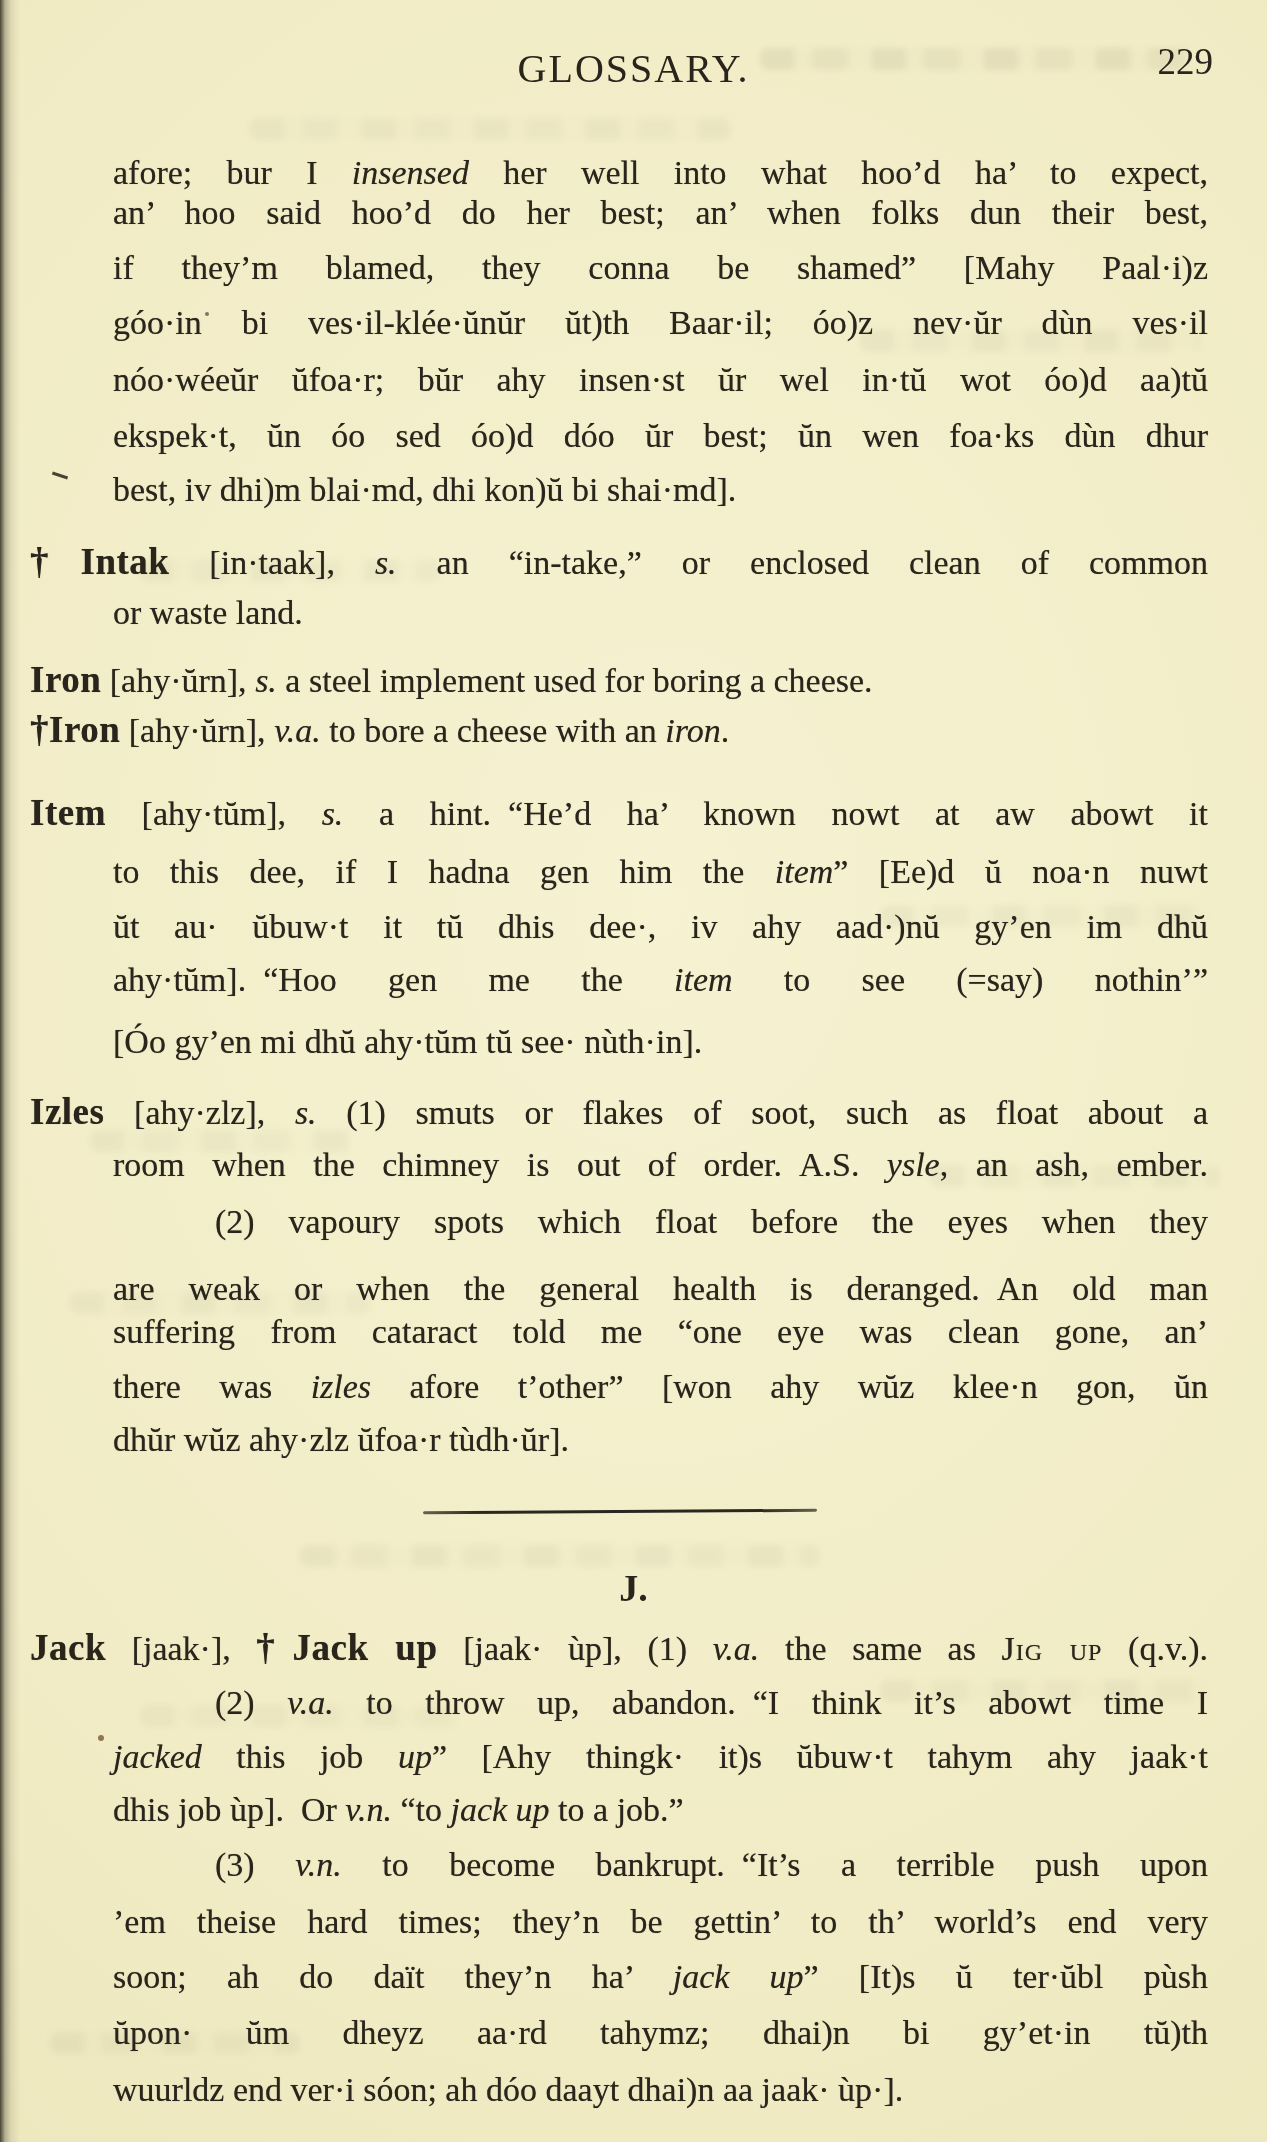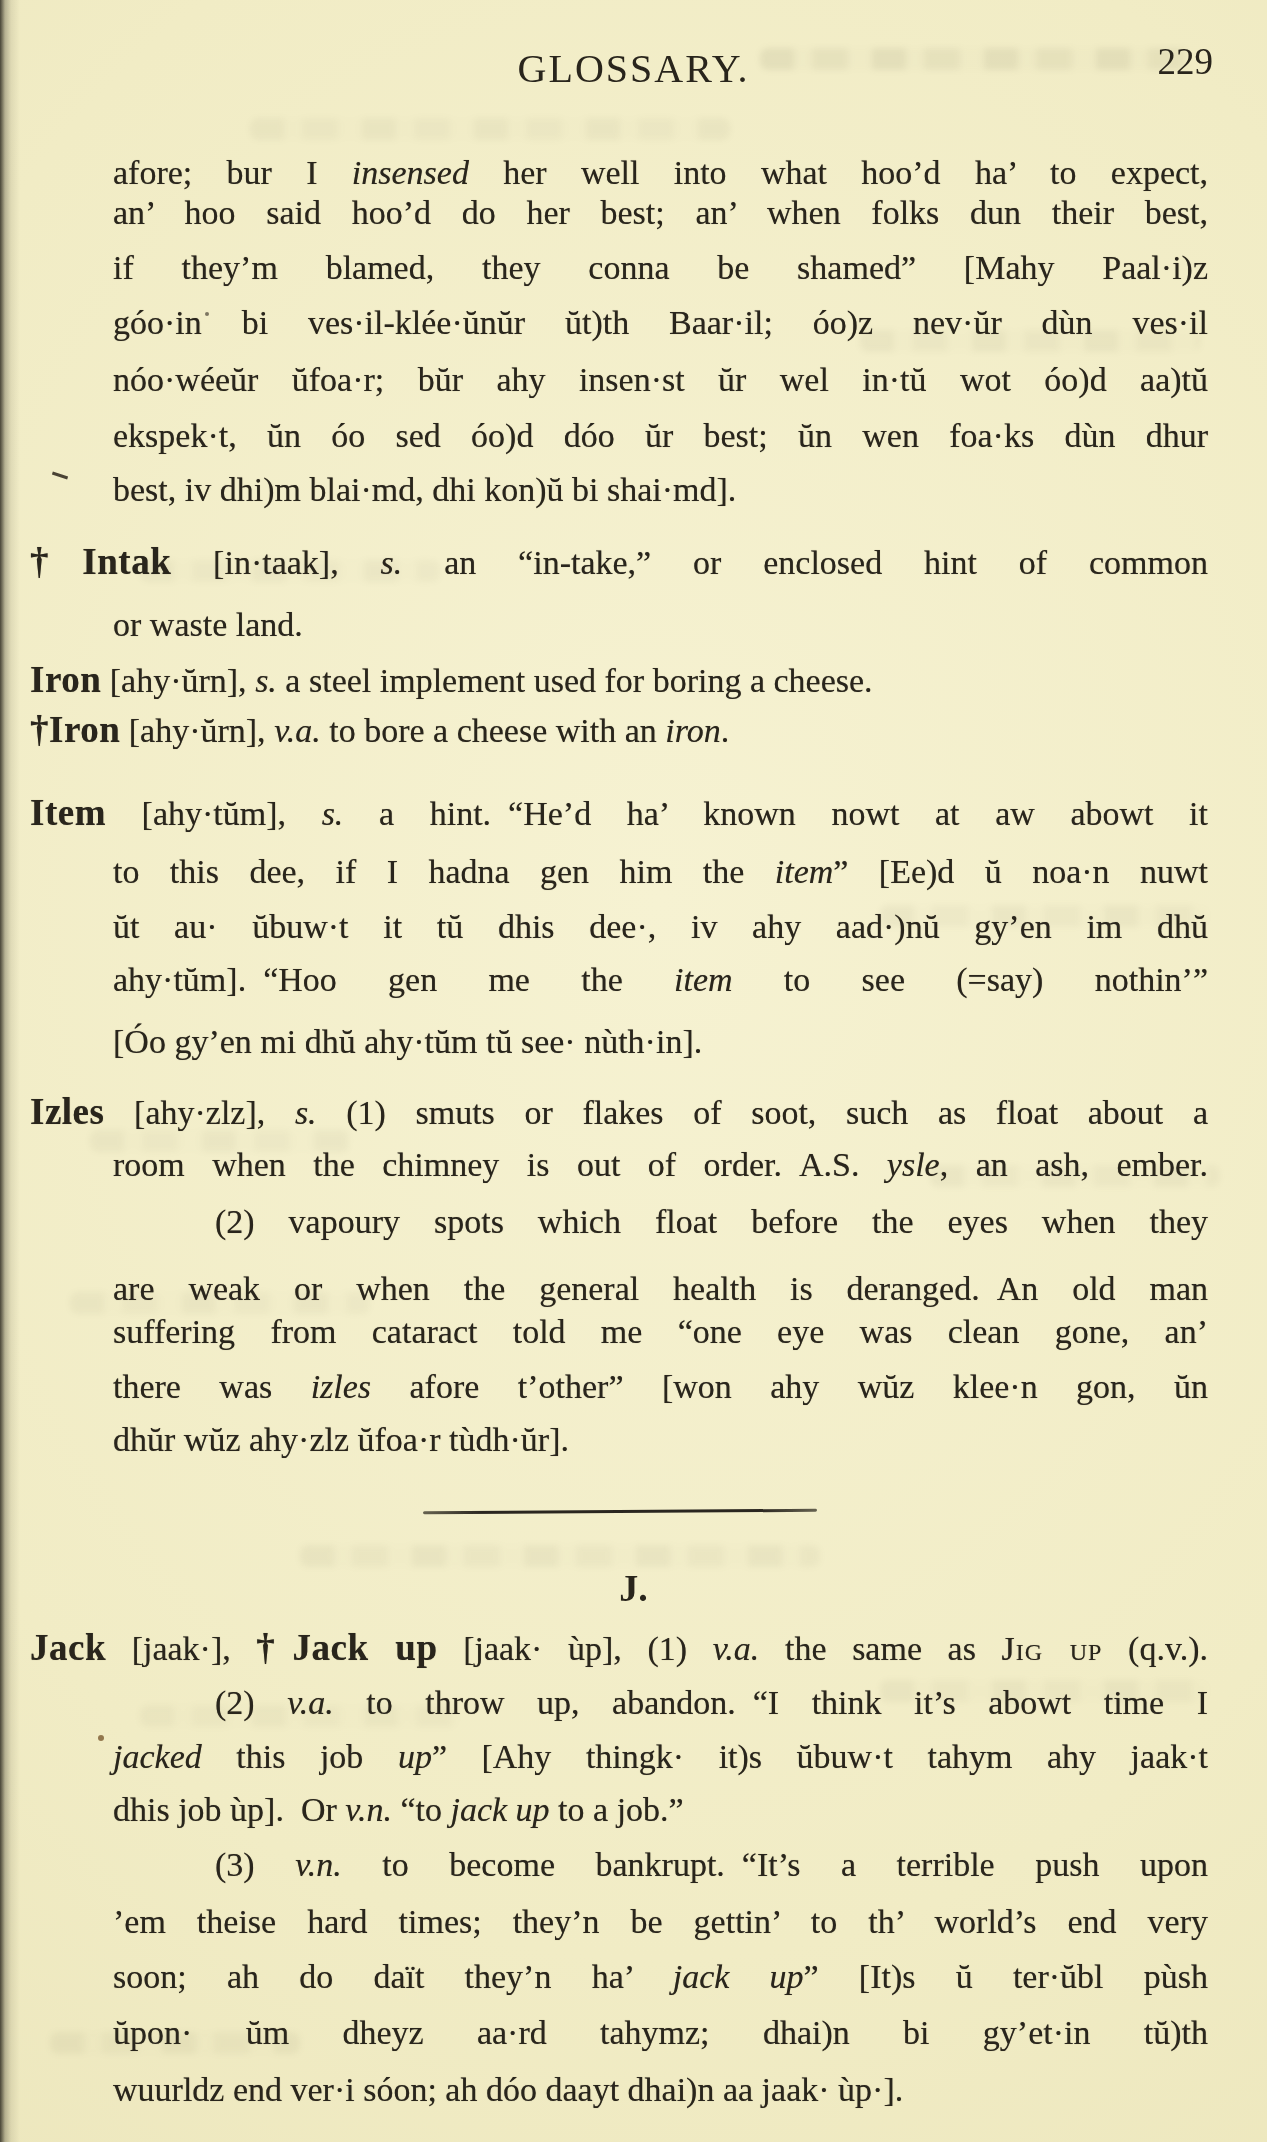--- a/index.html
+++ b/index.html
@@ -97,22 +97,22 @@
   <div class="page-num">229</div>
 
   <div class="text-layer">
       <div class="line ind-cont just" style="top: 147px;"><span>afore; bur I </span><span class="s-i">insensed</span><span> her well into what hoo’d ha’ to expect,</span></div>
       <div class="line ind-cont just" style="top: 187px;"><span>an’ hoo said hoo’d do her best; an’ when folks dun their best,</span></div>
       <div class="line ind-cont just" style="top: 242px;"><span>if they’m blamed, they conna be shamed” [Mahy Paal·i)z</span></div>
       <div class="line ind-cont just" style="top: 297px;"><span>góo·in bi ves·il-klée·ŭnŭr ŭt)th Baar·il; óo)z nev·ŭr dùn ves·il</span></div>
       <div class="line ind-cont just" style="top: 354px;"><span>nóo·wéeŭr ŭfoa·r; bŭr ahy insen·st ŭr wel in·tŭ wot óo)d aa)tŭ</span></div>
       <div class="line ind-cont just" style="top: 410px;"><span>ekspek·t, ŭn óo sed óo)d dóo ŭr best; ŭn wen foa·ks dùn dhur</span></div>
       <div class="line ind-cont" style="top: 464px;"><span>best, iv dhi)m blai·md, dhi kon)ŭ bi shai·md].</span></div>
-      <div class="line ind-entry just" style="top: 536px;"><span class="s-b">†Intak</span><span> [in·taak], </span><span class="s-i">s.</span><span> an “in-take,” or enclosed hint of common</span></div>
-      <div class="line ind-cont" style="top: 587px; margin-top: 12px;"><span>or waste land.</span></div>
+      <div class="line ind-entry just" style="top: 536px;"><span class="s-b">†Intak</span><span> [in·taak], </span><span class="s-i">s.</span><span> an “in-take,” or enclosed clean of common</span></div>
+      <div class="line ind-cont" style="top: 587px;"><span>or waste land.</span></div>
       <div class="line ind-entry" style="top: 654px;"><span class="s-b">Iron</span><span> [ahy·ŭrn], </span><span class="s-i">s.</span><span> a steel implement used for boring a cheese.</span></div>
       <div class="line ind-entry" style="top: 704px;"><span class="s-b">†Iron</span><span> [ahy·ŭrn], </span><span class="s-i">v.a.</span><span> to bore a cheese with an </span><span class="s-i">iron</span><span>.</span></div>
       <div class="line ind-entry just" style="top: 787px;"><span class="s-b">Item</span><span> [ahy·tŭm], </span><span class="s-i">s.</span><span> a hint. “He’d ha’ known nowt at aw abowt it</span></div>
       <div class="line ind-cont just" style="top: 846px;"><span>to this dee, if I hadna gen him the </span><span class="s-i">item</span><span>” [Ee)d ŭ noa·n nuwt</span></div>
       <div class="line ind-cont just" style="top: 901px;"><span>ŭt au· ŭbuw·t it tŭ dhis dee·, iv ahy aad·)nŭ gy’en im dhŭ</span></div>
       <div class="line ind-cont just" style="top: 954px;"><span>ahy·tŭm]. “Hoo gen me the </span><span class="s-i">item</span><span> to see (=say) nothin’”</span></div>
       <div class="line ind-cont" style="top: 1016px;"><span>[Óo gy’en mi dhŭ ahy·tŭm tŭ see· nùth·in].</span></div>
       <div class="line ind-entry just" style="top: 1086px;"><span class="s-b">Izles</span><span> [ahy·zlz], </span><span class="s-i">s.</span><span> (1) smuts or flakes of soot, such as float about a</span></div>
       <div class="line ind-cont just" style="top: 1139px;"><span>room when the chimney is out of order. A.S. </span><span class="s-i">ysle</span><span>, an ash, ember.</span></div>
       <div class="line ind-para just" style="top: 1196px;"><span>(2) vapoury spots which float before the eyes when they</span></div>

